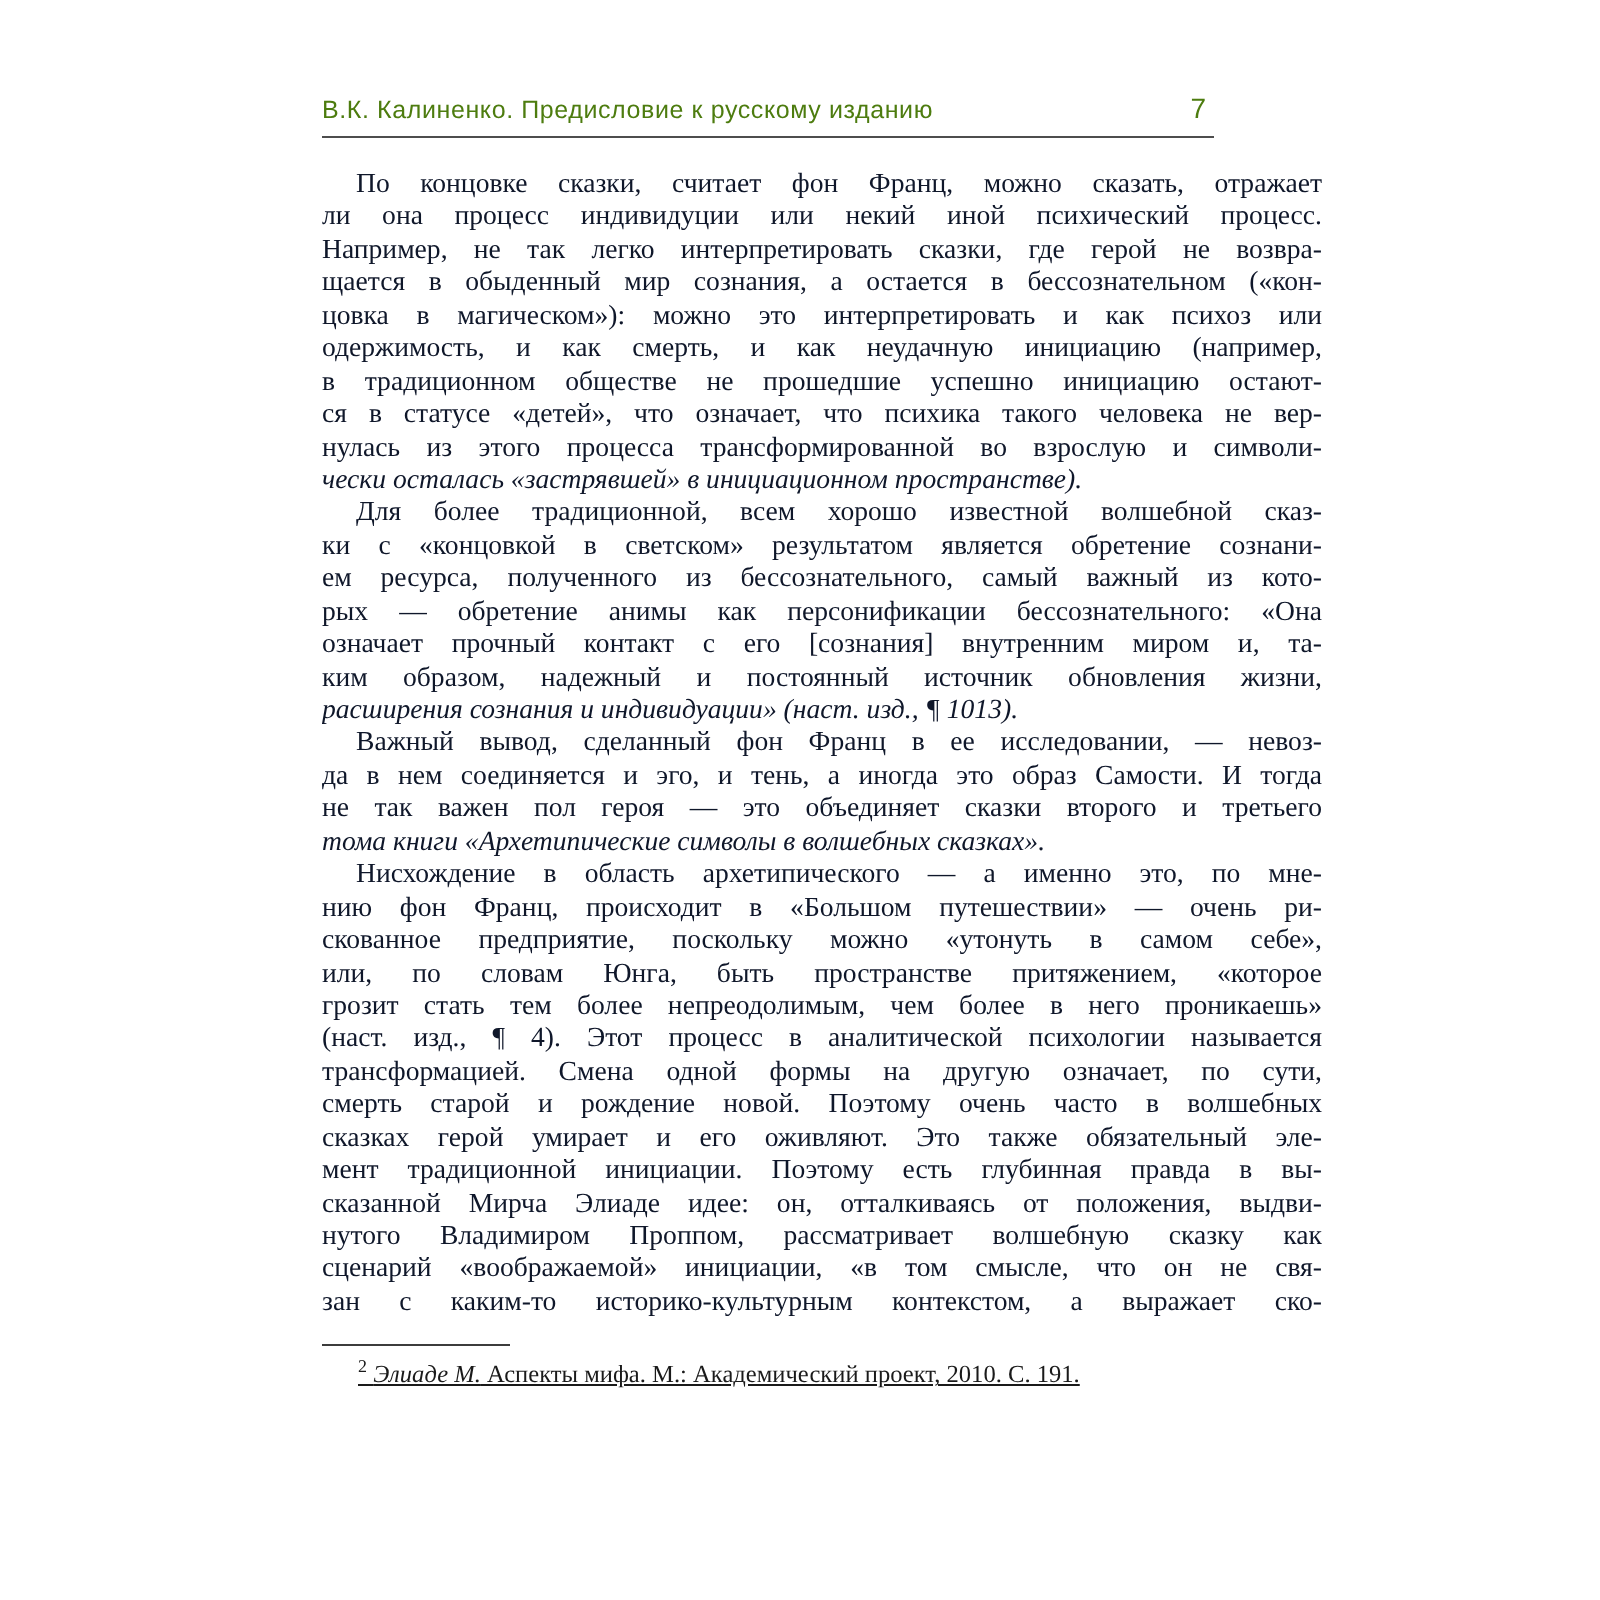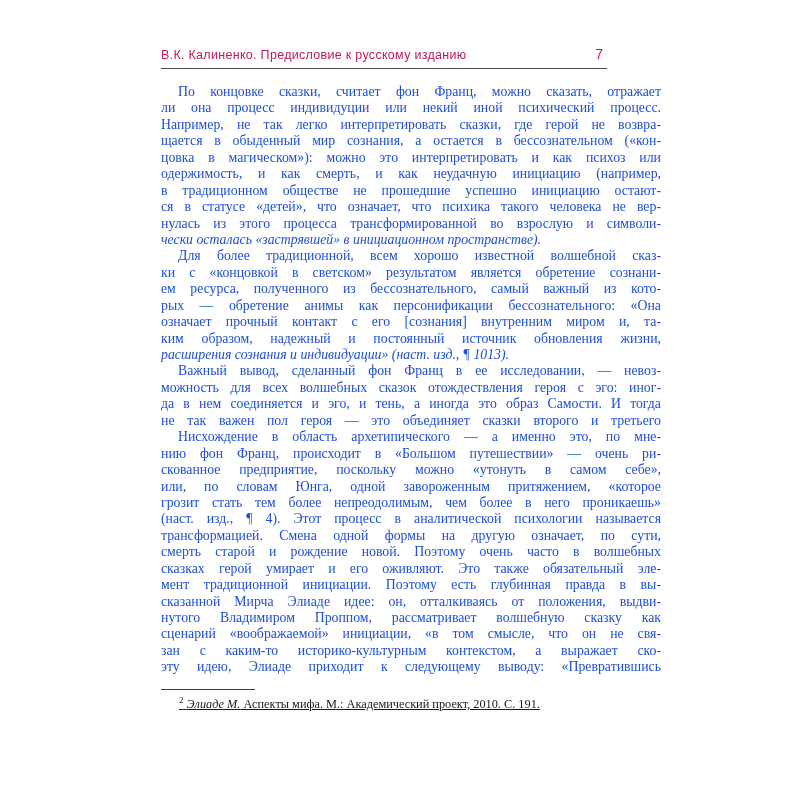--- a/index.html
+++ b/index.html
@@ -17,35 +17,35 @@
     width: 500px;
   }
   .running-header {
     width: 446px;
     display: flex;
     justify-content: space-between;
     align-items: flex-end;
     padding-bottom: 6px;
     border-bottom: 1.5px solid #4d4d4d;
     font-family: "Liberation Sans", sans-serif;
-    color: #be185d;
+    color: #4d7c0f;
   }
   .running-title {
     font-size: 12.5px;
     letter-spacing: 0.3px;
   }
   .page-number {
     font-size: 14px;
     padding-right: 4px;
   }
   .body-text {
     margin-top: 15px;
     width: 500px;
     font-size: 13.8px;
-    color: #1d4ed8;
+    color: #0f172a;
   }
   .para { margin: 0; padding: 0; }
   .line {
     height: 16.45px;
     line-height: 16.45px;
     overflow: hidden;
     text-align: justify;
     text-align-last: justify;
   }
   .line.first { text-indent: 17px; }
@@ -97,41 +97,40 @@
       <div class="line">ки с «концовкой в светском» результатом является обретение сознани-</div>
       <div class="line">ем ресурса, полученного из бессознательного, самый важный из кото-</div>
       <div class="line">рых — обретение анимы как персонификации бессознательного: «Она</div>
       <div class="line">означает прочный контакт с его [сознания] внутренним миром и, та-</div>
       <div class="line">ким образом, надежный и постоянный источник обновления жизни,</div>
       <div class="line short">расширения сознания и индивидуации» (наст. изд., ¶ 1013).</div>
     </div>
 
     <div class="para">
       <div class="line first">Важный вывод, сделанный фон Франц в ее исследовании, — невоз-</div>
-      <div class="line">можность для всех волшебных сказок отождествления героя с эго: иног-</div>
       <div class="line">да в нем соединяется и эго, и тень, а иногда это образ Самости. И тогда</div>
       <div class="line">не так важен пол героя — это объединяет сказки второго и третьего</div>
+      <div class="line short">тома книги «Архетипические символы в волшебных сказках».</div>
     </div>
 
     <div class="para">
       <div class="line first">Нисхождение в область архетипического — а именно это, по мне-</div>
       <div class="line">нию фон Франц, происходит в «Большом путешествии» — очень ри-</div>
       <div class="line">скованное предприятие, поскольку можно «утонуть в самом себе»,</div>
-      <div class="line">или, по словам Юнга, одной завороженным притяжением, «которое</div>
+      <div class="line">или, по словам Юнга, быть пространстве притяжением, «которое</div>
       <div class="line">грозит стать тем более непреодолимым, чем более в него проникаешь»</div>
       <div class="line">(наст. изд., ¶ 4). Этот процесс в аналитической психологии называется</div>
       <div class="line">трансформацией. Смена одной формы на другую означает, по сути,</div>
       <div class="line">смерть старой и рождение новой. Поэтому очень часто в волшебных</div>
       <div class="line">сказках герой умирает и его оживляют. Это также обязательный эле-</div>
       <div class="line">мент традиционной инициации. Поэтому есть глубинная правда в вы-</div>
       <div class="line">сказанной Мирча Элиаде идее: он, отталкиваясь от положения, выдви-</div>
       <div class="line">нутого Владимиром Проппом, рассматривает волшебную сказку как</div>
       <div class="line">сценарий «воображаемой» инициации, «в том смысле, что он не свя-</div>
       <div class="line">зан с каким-то историко-культурным контекстом, а выражает ско-</div>
-      <div class="line">эту идею, Элиаде приходит к следующему выводу: «Превратившись</div>
     </div>
 
   </div>
 
   <div class="footnote">
     <div class="footnote-rule"></div>
     <div class="footnote-text"><sup>2</sup> <span class="author">Элиаде М.</span><span> Аспекты мифа. М.: Академический проект, 2010. С. 191.</span></div>
   </div>
 
 </div>

